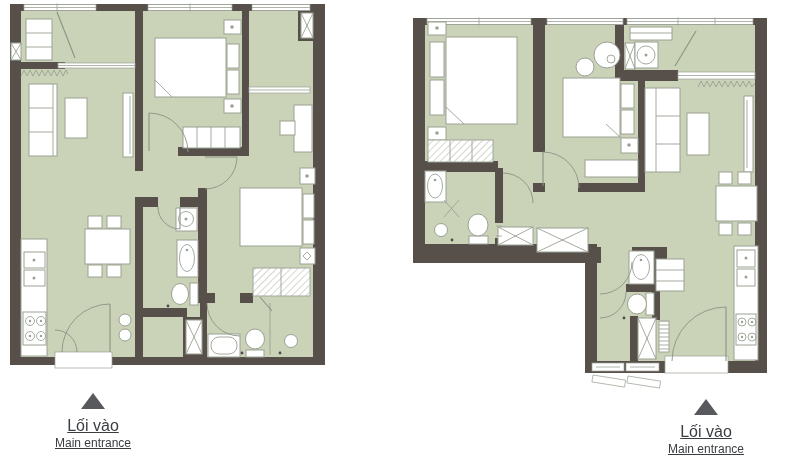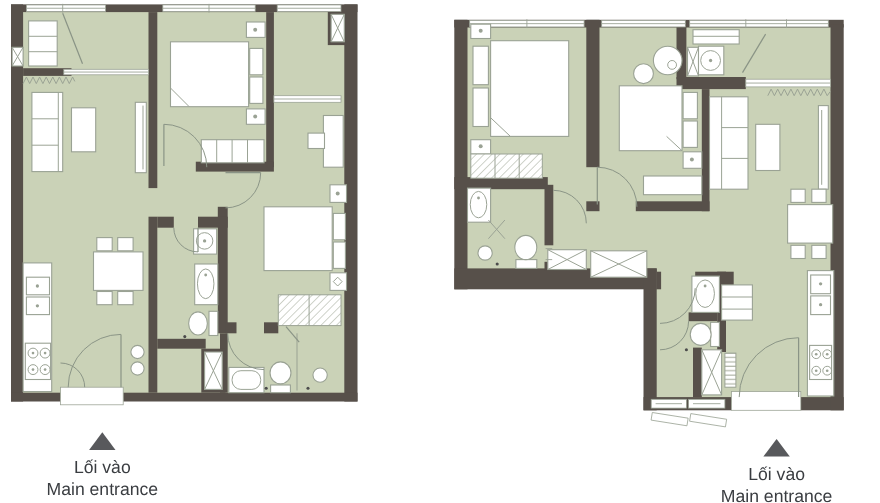--- a/index.html
+++ b/index.html
@@ -18,25 +18,25 @@
   .ln{stroke:var(--furniture-outline);stroke-width:0.9;fill:none;}
   .arc{stroke:var(--door-line);stroke-width:0.9;fill:none;}
   .leaf{stroke:var(--door-line);stroke-width:1.1;fill:none;}
   .win{fill:#ffffff;stroke:var(--furniture-outline);stroke-width:0.7;}
   .wline{stroke:var(--window-line);stroke-width:0.8;fill:none;}
   .hatchfill{fill:url(#diag);stroke:var(--furniture-outline);stroke-width:0.9;}
   .rungfill{fill:url(#rungs);stroke:var(--furniture-outline);stroke-width:0.9;}
   .hatch-ln{stroke:var(--hatch-line);stroke-width:1;}
   .dot{fill:var(--furniture-outline);}
   .spec{fill:#4c4c4c;}
-  .entrance-label{position:absolute;width:150px;text-align:center;color:var(--label-text);}
+  .entrance-label{position:absolute;width:150px;text-align:center;color:var(--label-text);text-decoration:underline;}
   .tri{width:0;height:0;border-left:12px solid transparent;border-right:12px solid transparent;
        border-bottom:16px solid var(--entrance-marker);margin:0 auto 8px auto;}
   .lv{font-size:16px;line-height:1.15;}
-  .le{font-size:16px;line-height:1.15;margin-top:2px;}
+  .le{font-size:12px;line-height:1.15;margin-top:2px;}
 </style>
 </head>
 <body>
 
 <div class="canvas">
 <svg class="plan-svg" width="800" height="457" viewBox="0 0 800 457">
   <defs>
     <pattern id="diag" patternUnits="userSpaceOnUse" width="5" height="5" patternTransform="rotate(45)">
       <rect width="5" height="5" fill="#ffffff"></rect>
       <line class="hatch-ln" x1="0" y1="0" x2="0" y2="5"></line>

